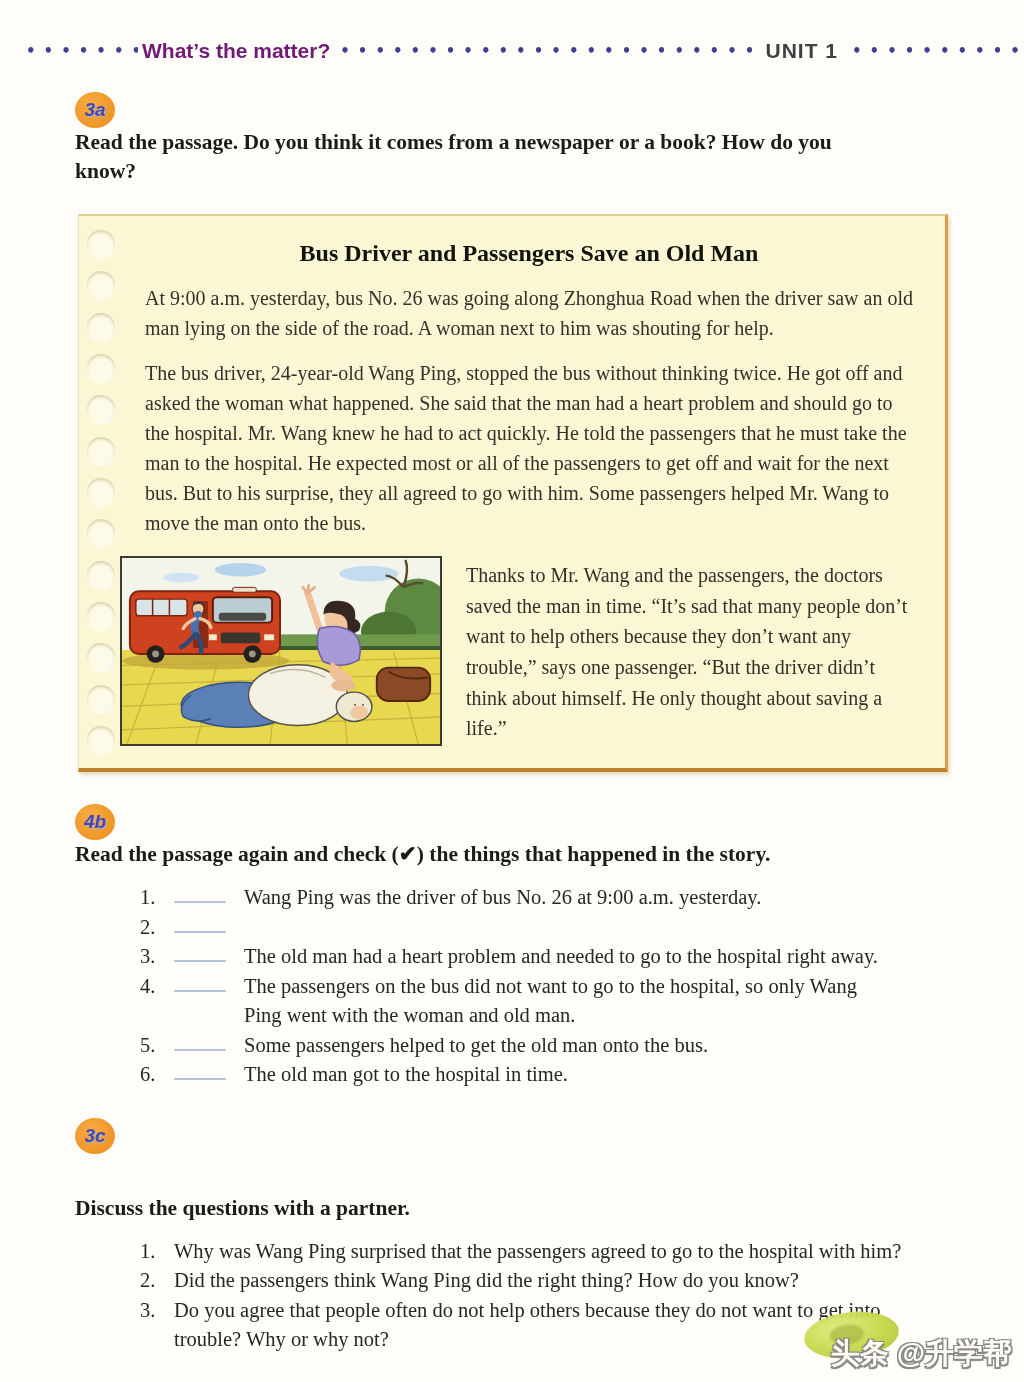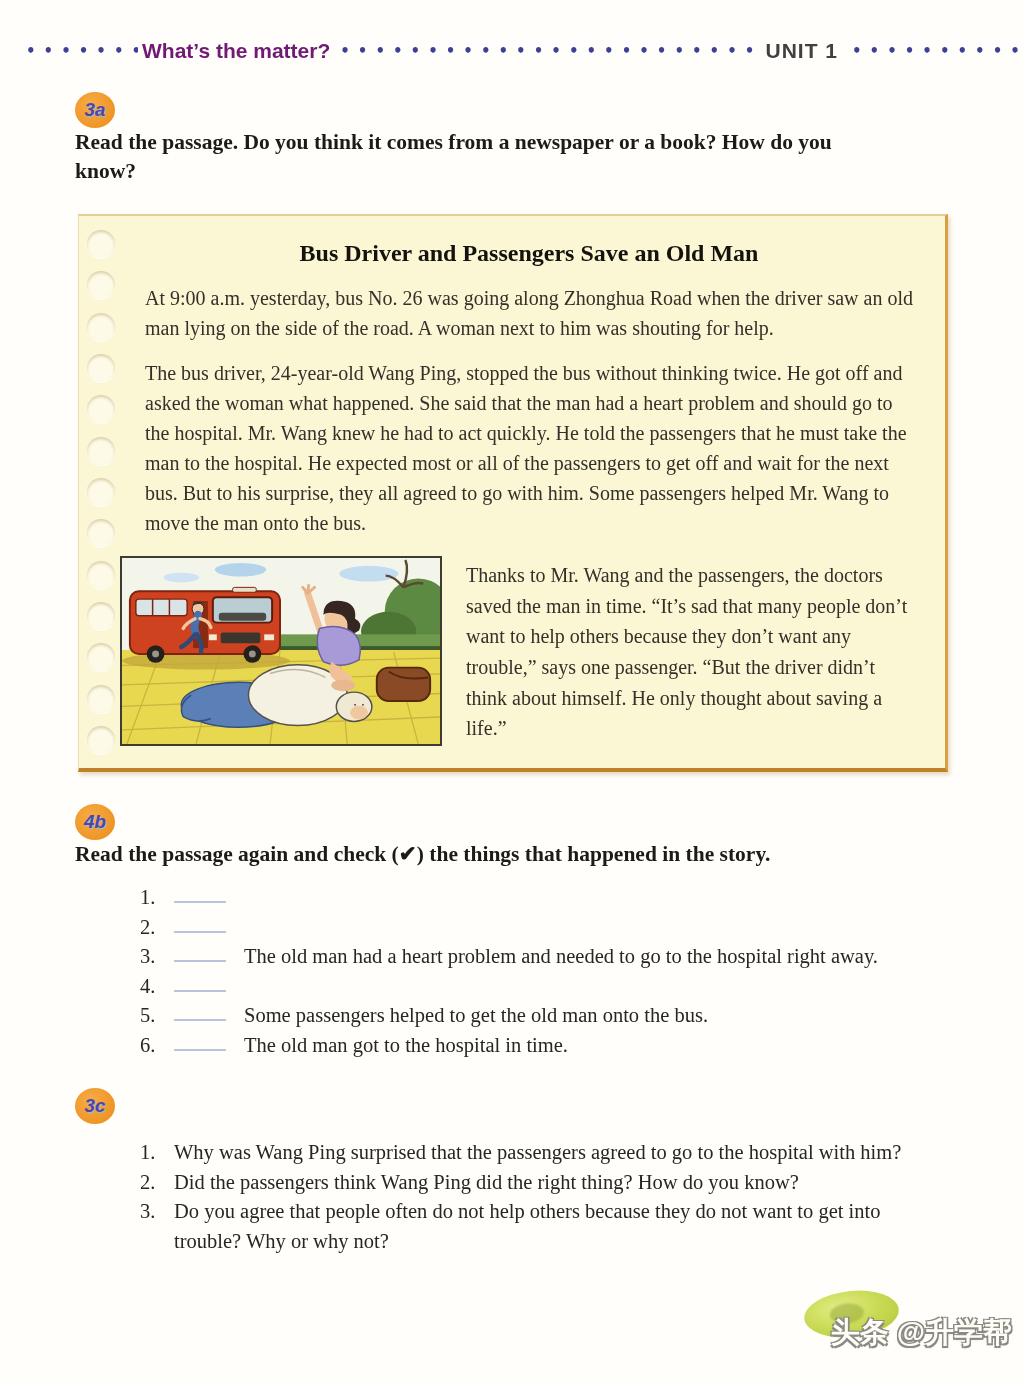--- a/index.html
+++ b/index.html
@@ -176,21 +176,21 @@
     font-size:20.5px;
     line-height:1.44;
     color:#28261f;
   }
   .q-num { flex:0 0 34px; }
   .q-text { flex:1 1 auto; }
 
   
   .watermark {
     position:absolute;
-    right:10px; bottom:25px;
+    right:10px; bottom:4px;
     width:230px; height:60px;
   }
   .wm-ellipse {
     position:absolute;
     left:20px; top:-6px;
     width:95px; height:46px;
     border-radius:50%;
     background:radial-gradient(ellipse at 38% 35%, #e2ec7e, #c3d646 55%, #aec22e);
     transform:rotate(-6deg);
     opacity:.95;
@@ -339,48 +339,51 @@
 
 <div class="section-row sec-3b">
   <div class="badge">4b</div>
   <div class="section-instruction">Read the passage again and check (✔) the things that happened in the story.</div>
 </div>
 
 <div class="check-list">
   <div class="check-item">
     <span class="check-num">1.</span>
     <span class="blank"></span>
+    <span class="check-text">Wang Ping was the driver of bus No. 26 at 9:00 a.m. yesterday.</span>
   </div>
   <div class="check-item">
     <span class="check-num">2.</span>
     <span class="blank"></span>
   </div>
   <div class="check-item">
     <span class="check-num">3.</span>
     <span class="blank"></span>
     <span class="check-text">The old man had a heart problem and needed to go to the hospital right away.</span>
   </div>
   <div class="check-item">
     <span class="check-num">4.</span>
     <span class="blank"></span>
+    <span class="check-text">The passengers on the bus did not want to go to the hospital, so only Wang Ping went with the woman and old man.</span>
   </div>
   <div class="check-item">
     <span class="check-num">5.</span>
     <span class="blank"></span>
     <span class="check-text">Some passengers helped to get the old man onto the bus.</span>
   </div>
   <div class="check-item">
     <span class="check-num">6.</span>
     <span class="blank"></span>
     <span class="check-text">The old man got to the hospital in time.</span>
   </div>
 </div>
 
 <div class="section-row sec-3c">
   <div class="badge">3c</div>
+  <div class="section-instruction">Discuss the questions with a partner.</div>
 </div>
 
 <div class="question-list">
   <div class="question-item">
     <span class="q-num">1.</span>
     <span class="q-text">Why was Wang Ping surprised that the passengers agreed to go to the hospital with him?</span>
   </div>
   <div class="question-item">
     <span class="q-num">2.</span>
     <span class="q-text">Did the passengers think Wang Ping did the right thing? How do you know?</span>

